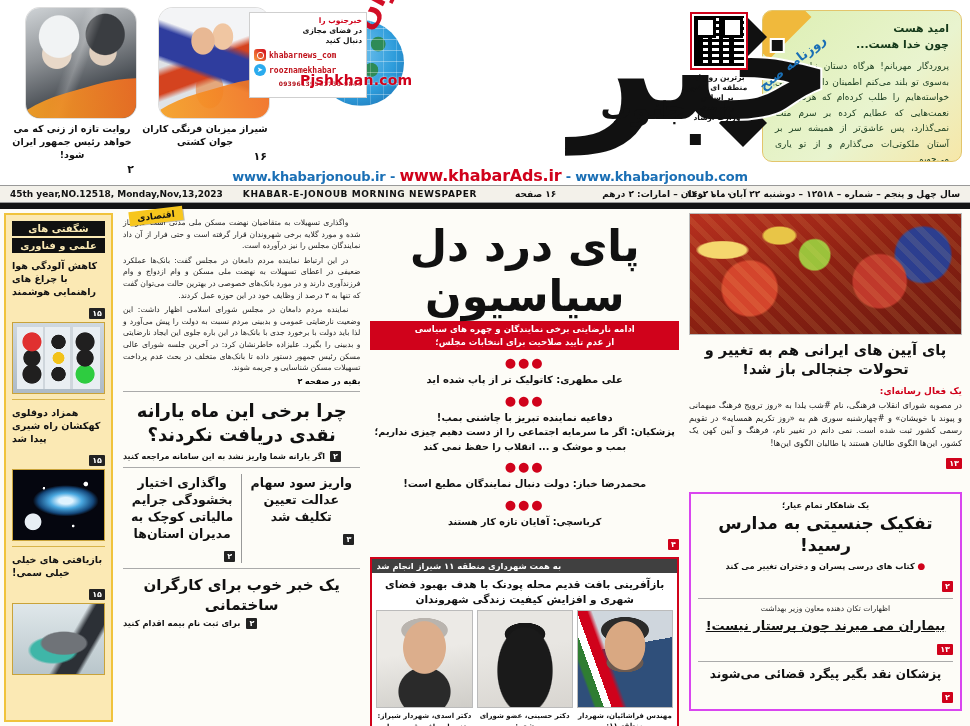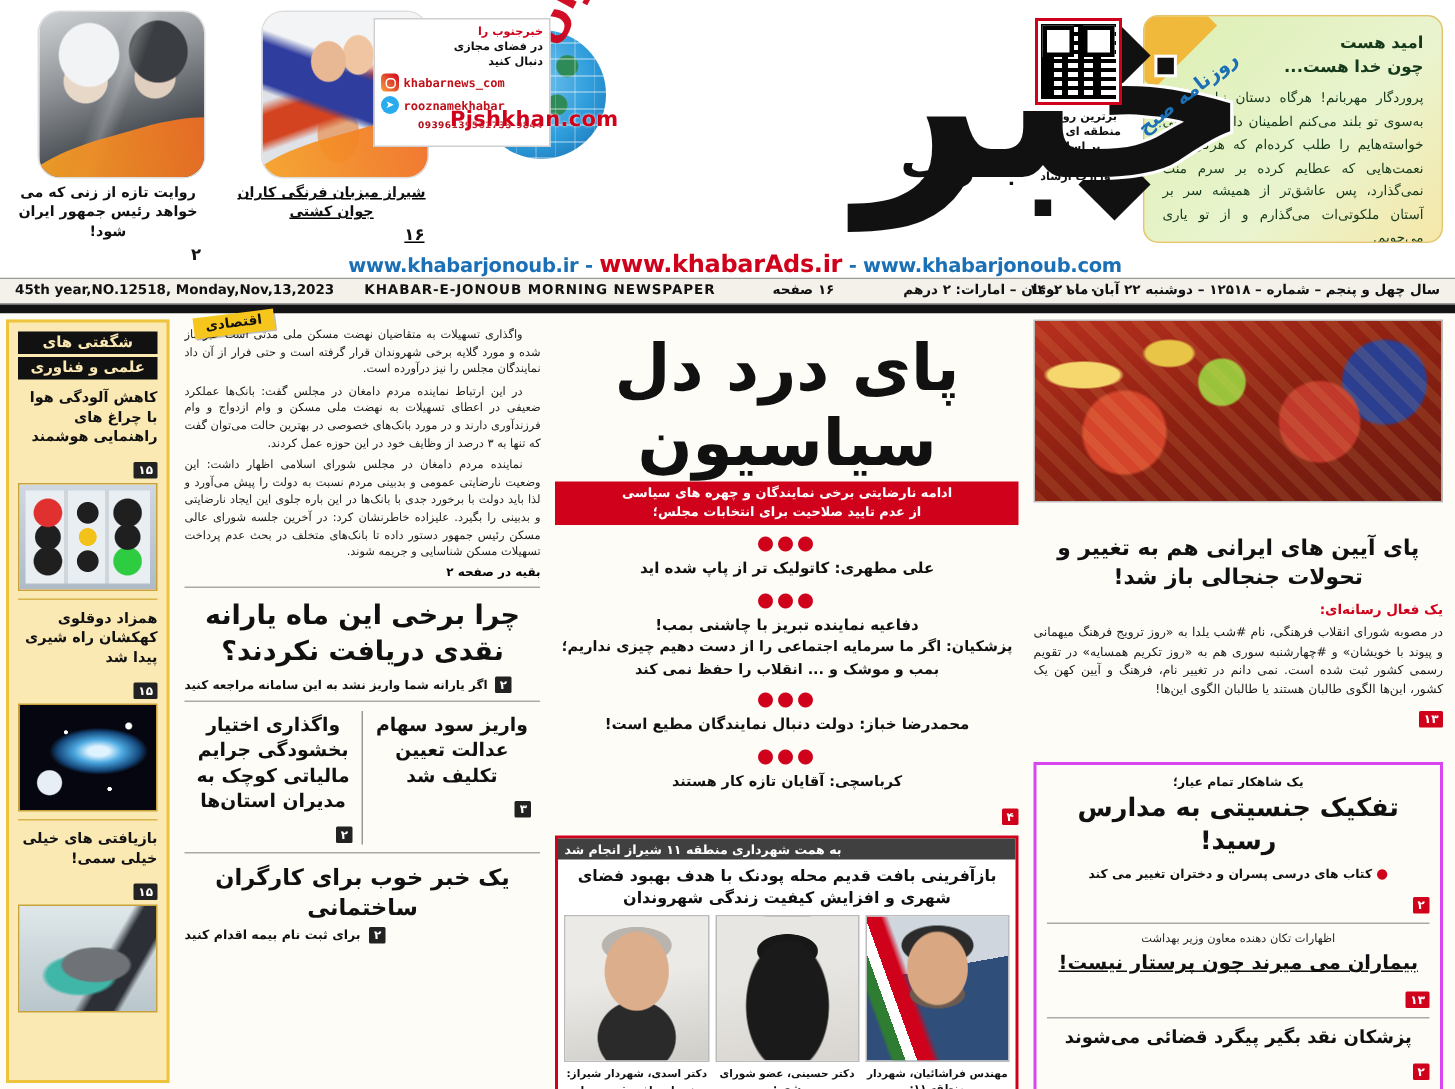--- a/index.html
+++ b/index.html
@@ -52,21 +52,21 @@
     text-align: center;
     color: #111;
     font-weight: 600;
     direction: rtl;
   }
   .promo .pg {
     font-size: 11px; color: #111; font-weight: 700;
     text-align: right; padding-right: 2px; margin-top: 2px;
   }
   #promo-woman { left: 8px; }
-  #promo-wrestle { left: 157px; text-decoration: underline; }
+  #promo-wrestle { left: 141px; }
 
   
   .art-women {
     width:100%;height:100%;
     background:
       radial-gradient(circle at 28% 42%, #e8d8c8 0 14%, transparent 15%),
       radial-gradient(circle at 70% 40%, #e0cfbe 0 13%, transparent 14%),
       linear-gradient(160deg,#cfd3d6 0%, #8e9296 38%, #4a4f55 70%, #2e3236 100%);
   }
   .art-women::after{
@@ -255,21 +255,21 @@
       linear-gradient(160deg,#b8301f 0%, #8e2112 45%, #6d1a10 100%);
   }
   #photo-yalda::after{
     content:""; position:absolute; inset:0;
     background:
       radial-gradient(ellipse at 12% 30%, #f5d76e 0 7%, transparent 8%),
       radial-gradient(ellipse at 33% 18%, #e8c547 0 6%, transparent 7%),
       repeating-linear-gradient(45deg, rgba(255,220,120,.10) 0 6px, transparent 6px 13px);
   }
   #hl-yalda {
-    margin-top:22px; font-size:14.5px; font-weight:900; color:#111; line-height:19px;
+    margin-top:6px; font-size:14.5px; font-weight:900; color:#111; line-height:19px;
     text-align:center; direction:rtl; letter-spacing:-.3px;
   }
   #kicker-yalda { margin-top:7px; font-size:9px; font-weight:800; color:#d0021b; direction:rtl;}
   #body-yalda {
     margin-top:3px; font-size:8.2px; line-height:12.6px; color:#1a1a1a;
     text-align: justify; direction:rtl;
   }
   .pgbox {
     display:inline-block; background:#d0021b; color:#fff; font-size:8px; font-weight:800;
     padding:0 3px; border-radius:1px; line-height:11px; min-width:11px; text-align:center;
@@ -395,21 +395,21 @@
   
   #col-sci {
     width: 110px; margin: 4px 6px 4px 4px;
     background:#fbe9b4; border:2px solid #f0c33c; padding: 6px 6px 8px;
     direction:rtl; position:relative;
   }
   #sci-badge1, #sci-badge2 {
     background:#111; color:#fbe9b4; font-size:10px; font-weight:900;
     text-align:center; padding:2px 0; margin-bottom:2px;
   }
-  .sci-ttl { font-size:9.6px; font-weight:900; color:#111; line-height:13px; text-align:right; margin:6px 0 3px;}
+  .sci-ttl { font-size:9.6px; font-weight:900; color:#111; line-height:13px; text-align:left; margin:6px 0 3px;}
   .sci-pg { text-align:right; margin-bottom:2px;}
   .sci-img { width:100%; height:72px; border:1px solid #c9a33a; overflow:hidden; position:relative;}
   .img-traffic {
     background: linear-gradient(180deg,#cfd8e0,#aebbc6);
   }
   .img-traffic::after{
     content:""; position:absolute; inset:4px;
     background:
       radial-gradient(circle at 18% 24%, #e03030 0 11%, transparent 12%),
       radial-gradient(circle at 18% 50%, #201f1f 0 11%, transparent 12%),

